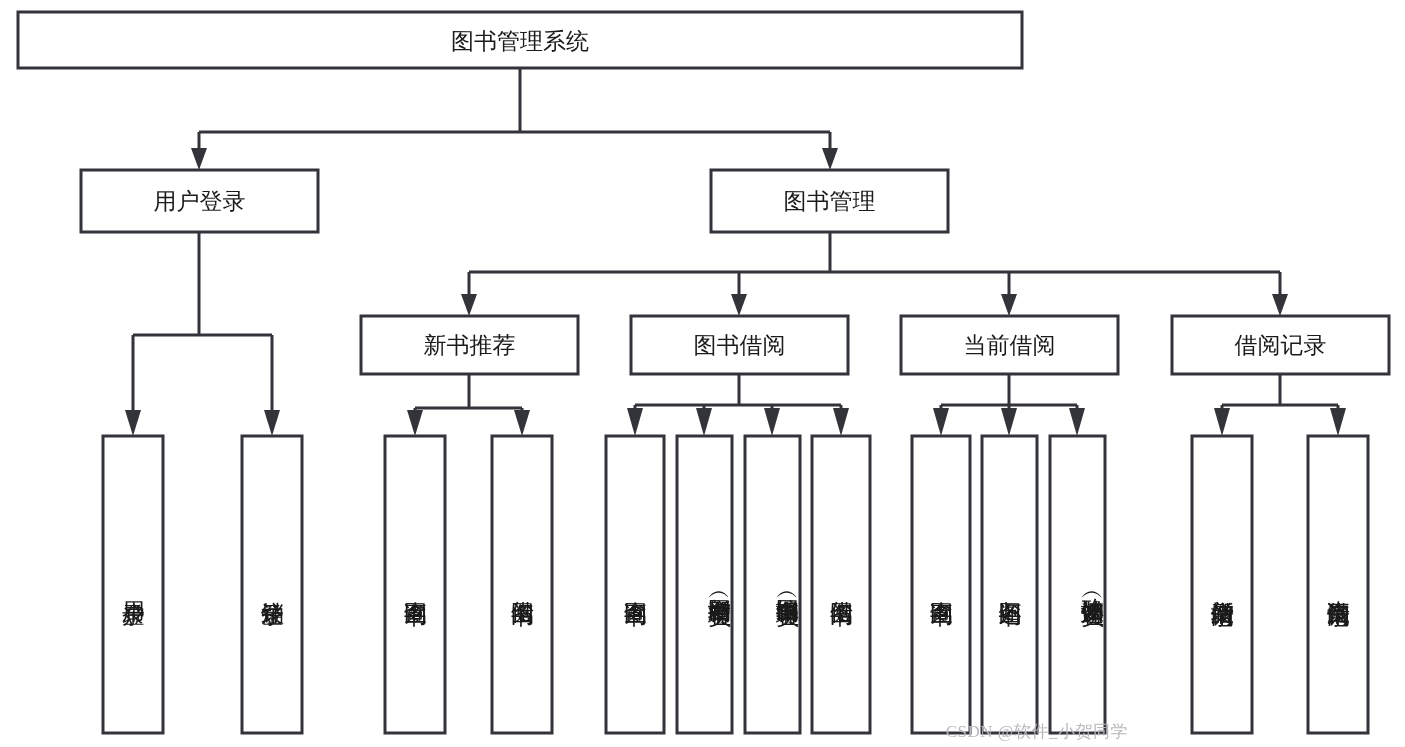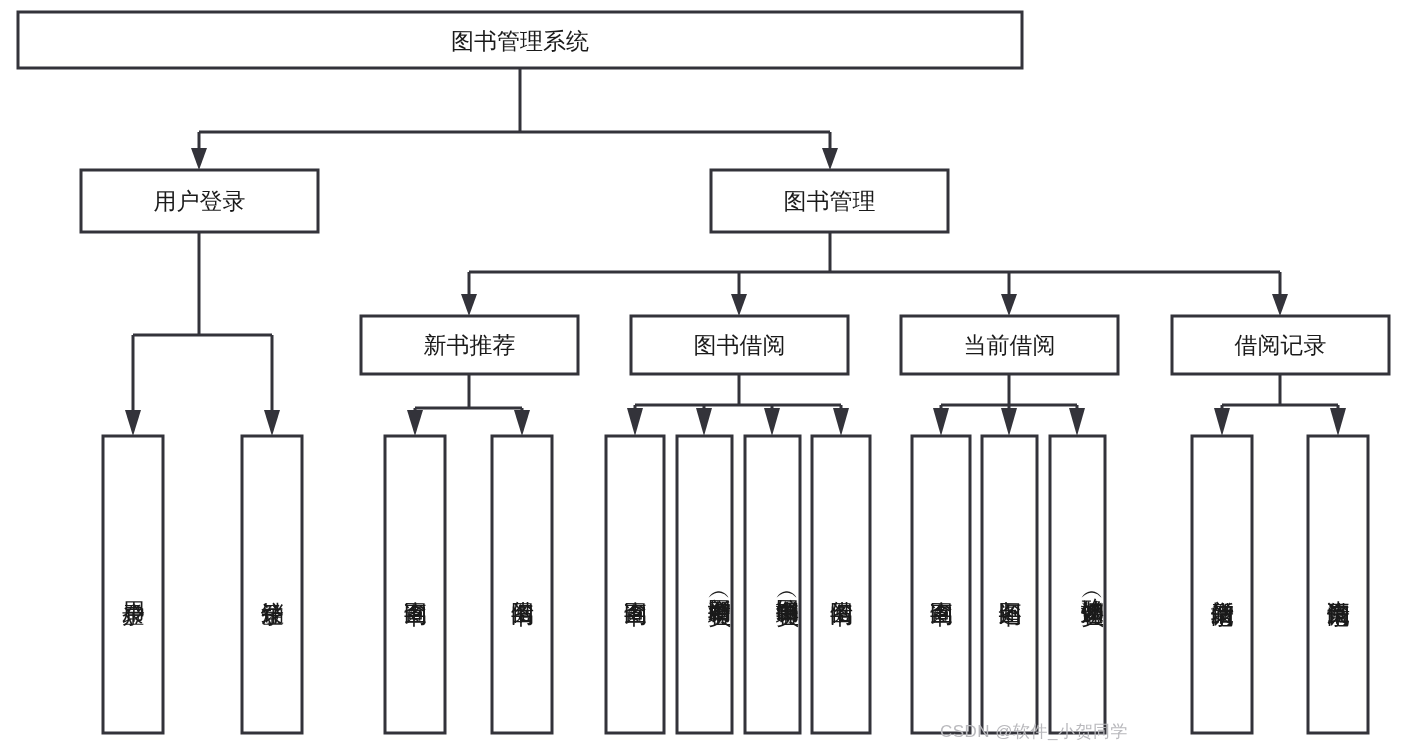--- a/index.html
+++ b/index.html
@@ -59,21 +59,21 @@
     line-height: 1.12;
     letter-spacing: 1px;
     white-space: nowrap;
     text-align: center;
     pointer-events: none;
   }
   .watermark {
     position: absolute;
     right: 8px;
     bottom: 4px;
-    font-family: Liberation Sans, sans-serif;
+    font-family: Liberation Serif, serif;
     font-size: 17px;
     color: #b9b9bd;
     letter-spacing: 0.5px;
     white-space: nowrap;
   }
 </style>
 </head>
 <body>
 
 <div id="diagram-root">

